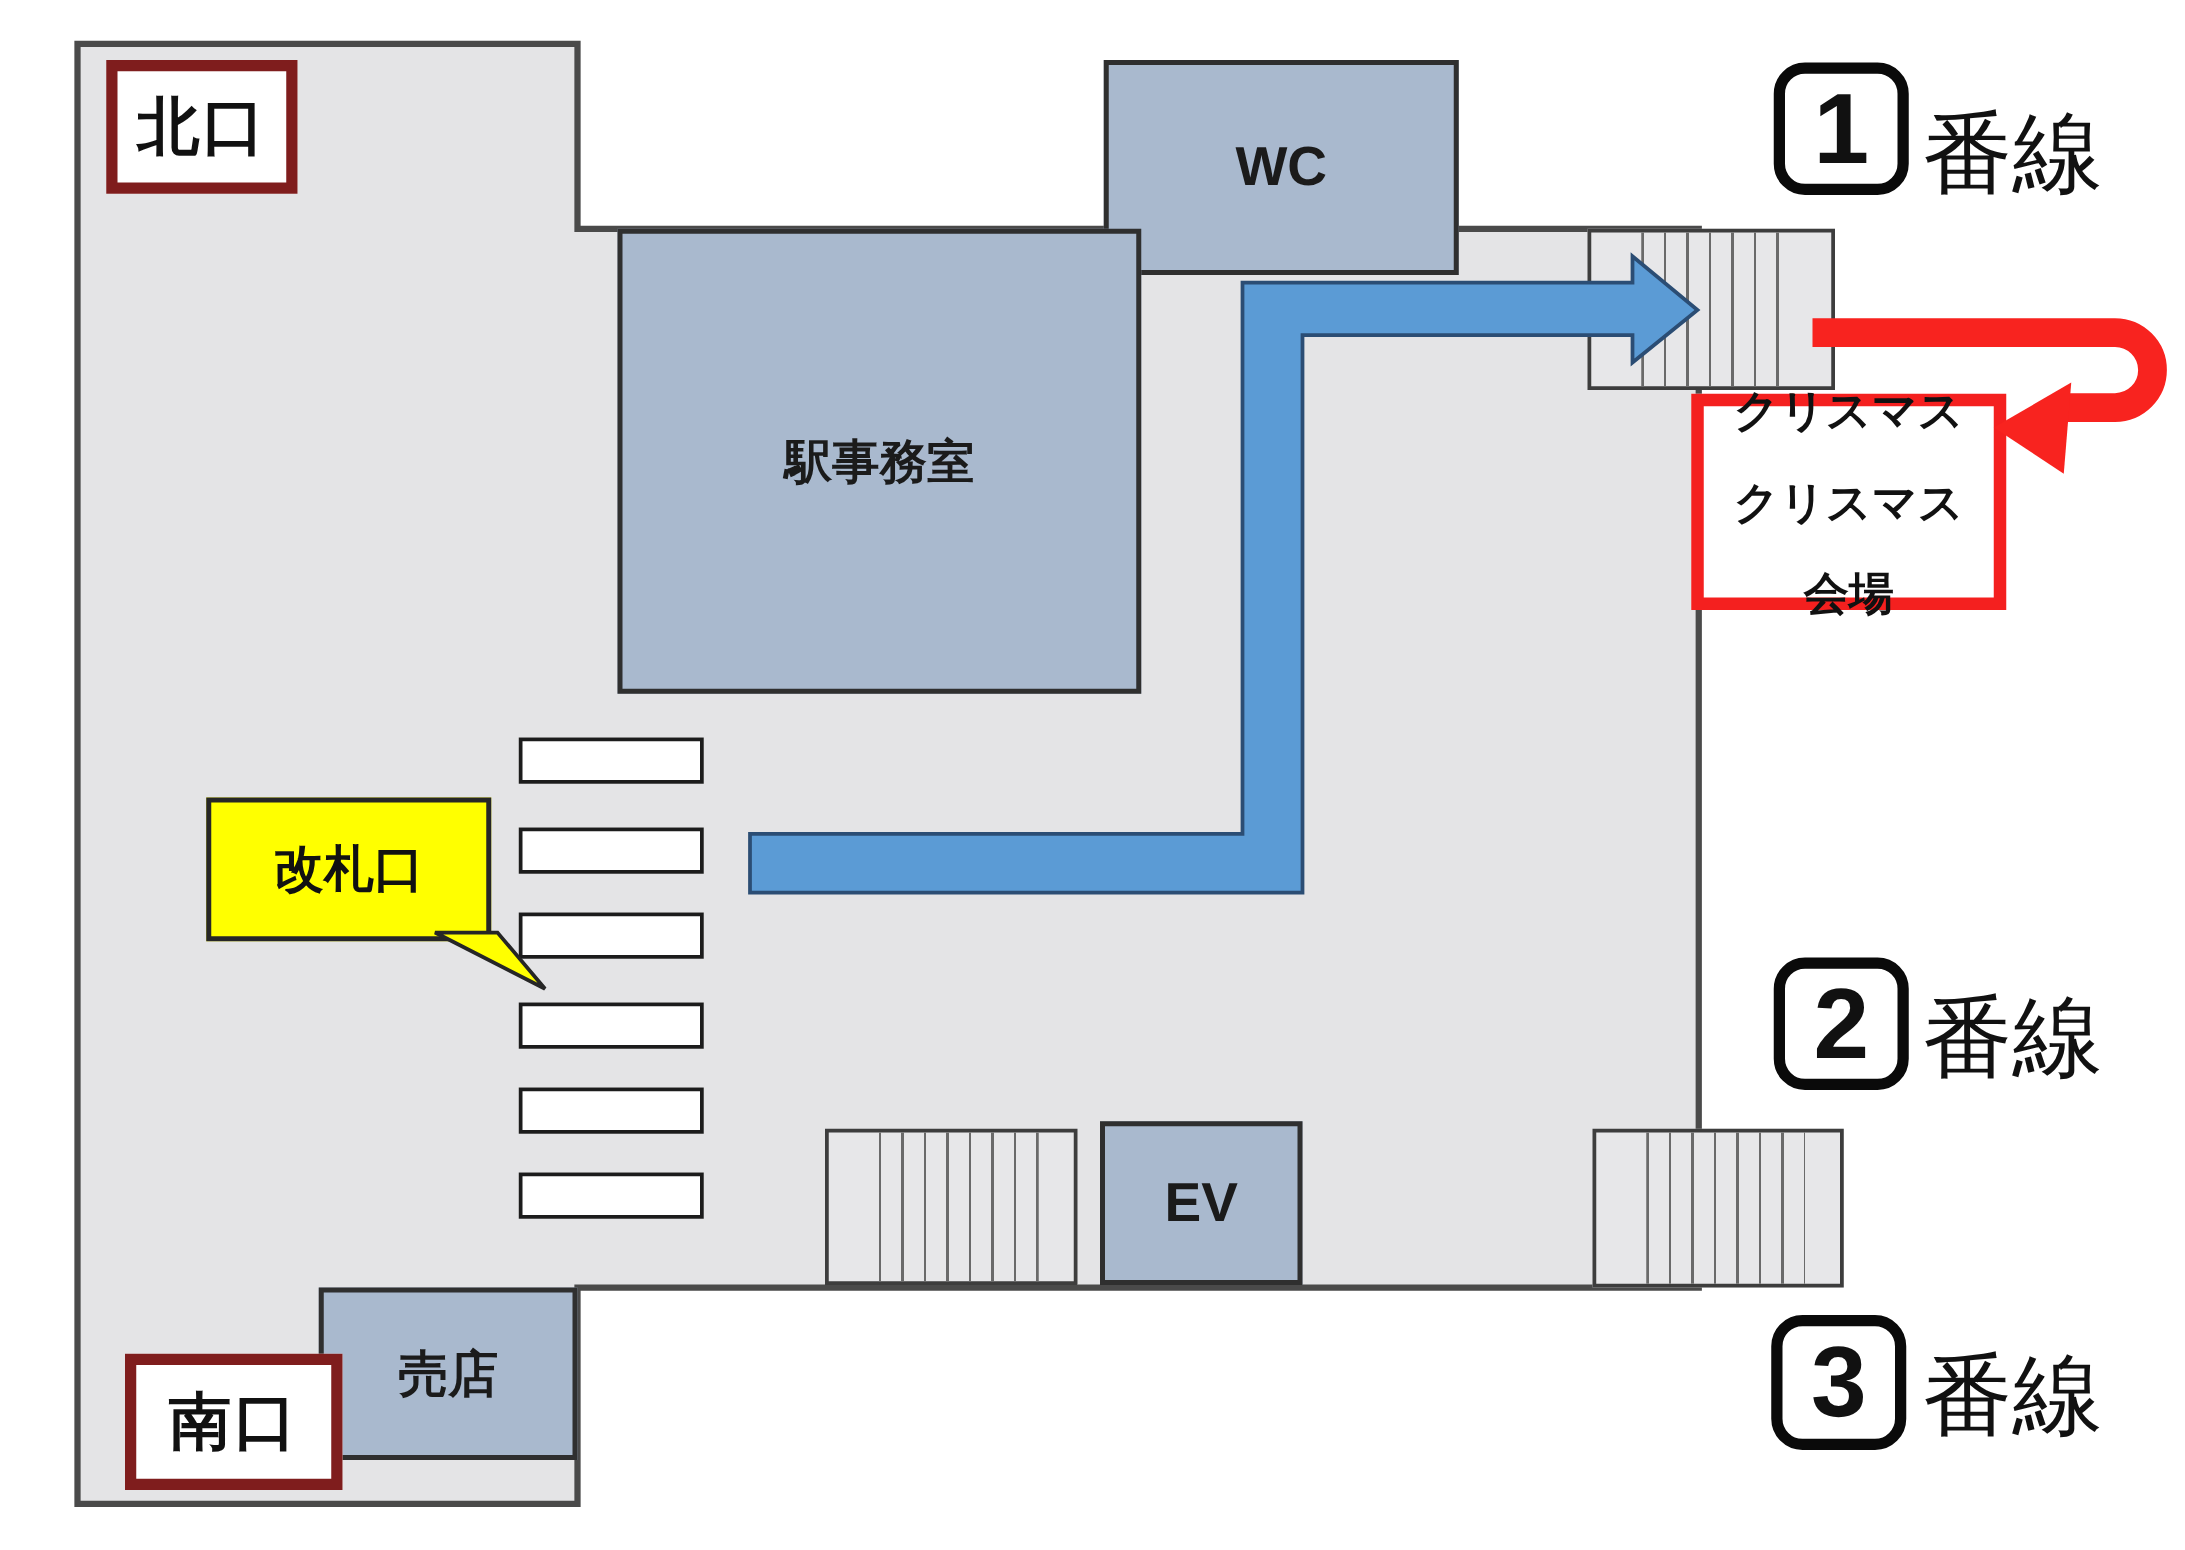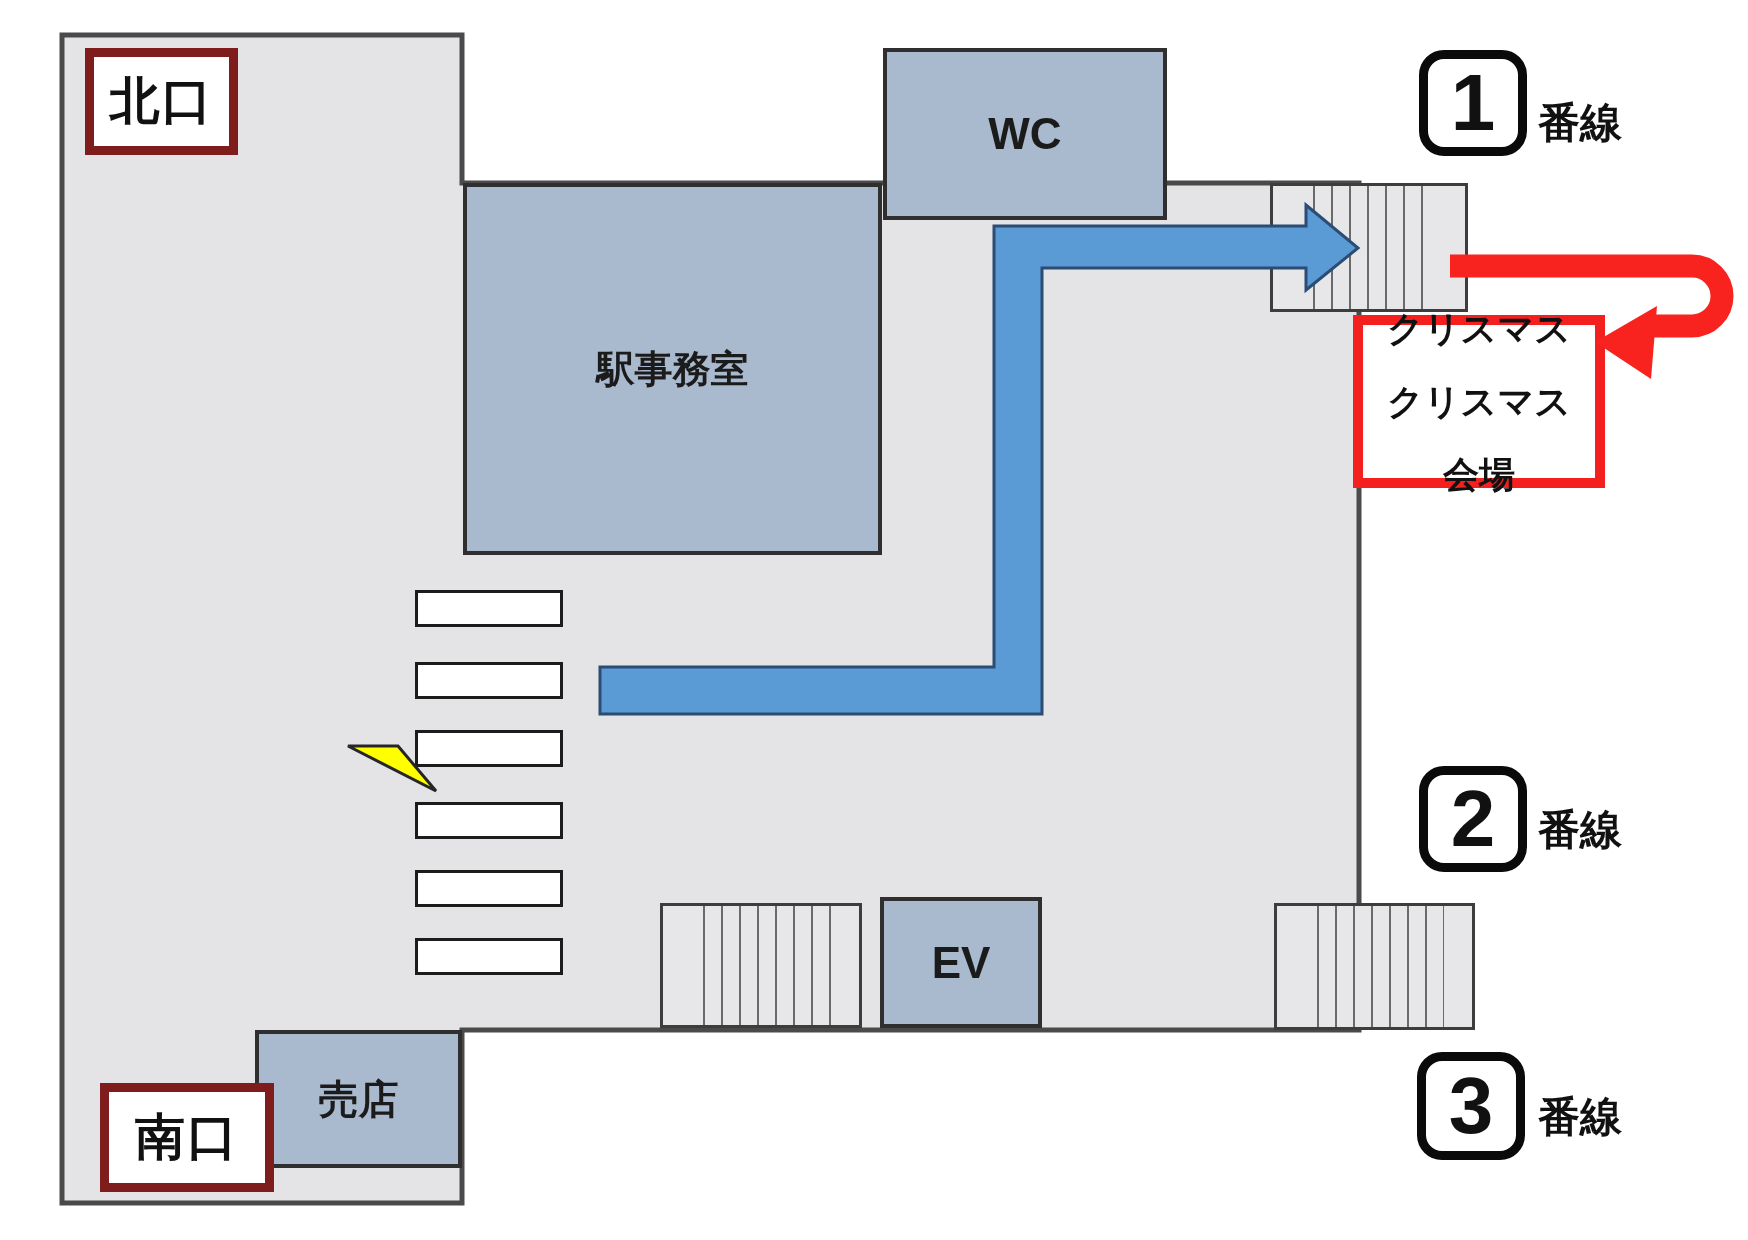--- a/index.html
+++ b/index.html
@@ -12,24 +12,24 @@
   .stairs{background:#e7e7e9;border:3px solid #3d3d3d;}
   .stairs .hatch{position:absolute;top:0;bottom:0;left:40px;right:28px;
         background:repeating-linear-gradient(90deg,#6a6a6a 0 2px,transparent 2px 18px);}
   .gate{background:#ffffff;border:3px solid #1c1c1c;}
   .exit-box{background:#ffffff;border:9px solid #7f1d1d;display:flex;align-items:center;justify-content:center;
         font-size:50px;font-weight:bold;letter-spacing:2px;}
   .kaisatsu{background:#ffff00;border:4px solid #262626;display:flex;align-items:center;justify-content:center;
         font-size:40px;font-weight:bold;}
   .badge{background:#ffffff;border:9px solid #0a0a0a;border-radius:25px;display:flex;align-items:center;
         justify-content:center;font-size:80px;font-weight:bold;}
-  .bansen{font-size:42px;font-weight:bold;line-height:58px;white-space:nowrap;}
+  .bansen{font-size:72px;font-weight:normal;line-height:58px;white-space:nowrap;}
   .christmas{background:#ffffff;border:10px solid #f4201f;display:flex;flex-direction:column;align-items:center;
         justify-content:center;font-size:36px;font-weight:bold;line-height:1.25;text-align:center;gap:28px;}
-  .label-office{font-size:38px;} .label-wc{font-size:44px;} .label-ev{font-size:44px;}
+  .label-office{font-size:38px;margin-left:31px;} .label-wc{font-size:44px;} .label-ev{font-size:44px;}
   .label-kiosk{font-size:40px;}
 </style>
 </head>
 <body>
 
 <div class="canvas">
 
   <svg class="layer" width="1748" height="1240">
     <polygon points="62,35 462,35 462,183 1359,183 1359,1030 462,1030 462,1203 62,1203" fill="#e4e4e6" stroke="#4a4a4a" stroke-width="5"></polygon>
   </svg>
@@ -64,20 +64,23 @@
   <div class="abs gate" style="left:415px;top:870px;width:148px;height:37px"></div>
   <div class="abs gate" style="left:415px;top:938px;width:148px;height:37px"></div>
 
   <div class="abs exit-box" style="left:85px;top:48px;width:153px;height:107px">
     <span>北口</span>
   </div>
   <div class="abs exit-box" style="left:100px;top:1083px;width:174px;height:109px">
     <span>南口</span>
   </div>
 
+  <div class="abs kaisatsu" style="left:165px;top:638px;width:228px;height:115px">
+    <span>改札口</span>
+  </div>
 
   <div class="abs badge" style="left:1419px;top:50px;width:108px;height:106px">
     <span>1</span>
   </div>
   <div class="abs bansen" style="left:1538px;top:94px">番線</div>
 
   <div class="abs badge" style="left:1419px;top:766px;width:108px;height:106px">
     <span>2</span>
   </div>
   <div class="abs bansen" style="left:1538px;top:801px">番線</div>

